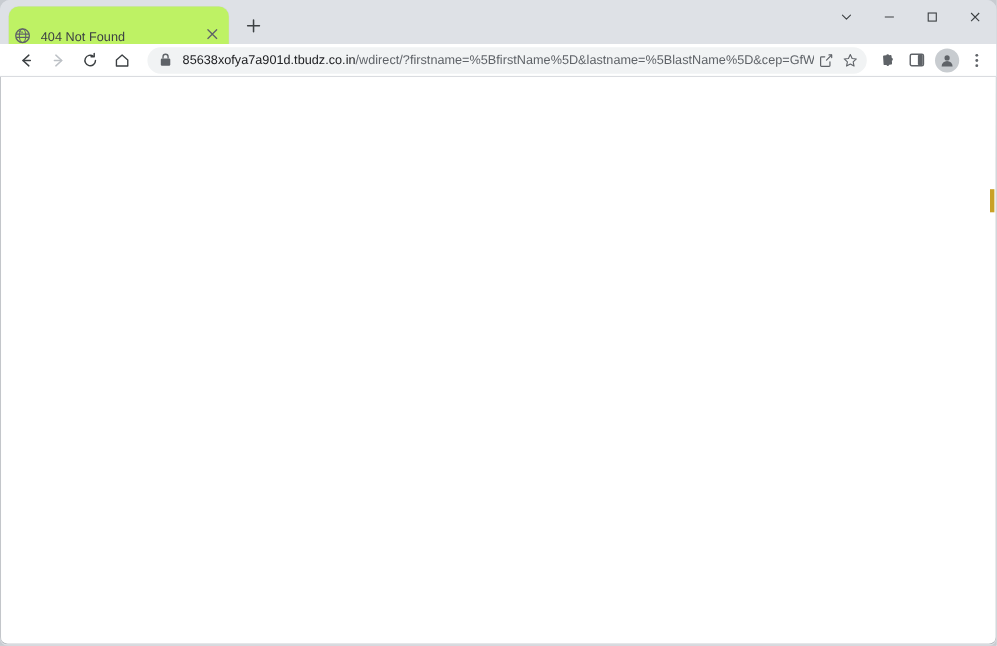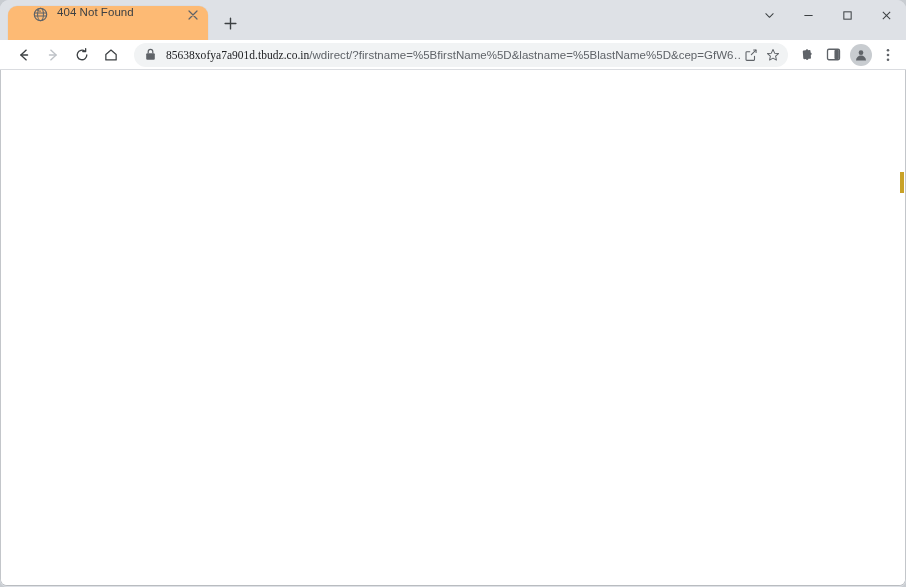--- a/index.html
+++ b/index.html
@@ -29,25 +29,25 @@
     background: #dee1e6;
     display: flex;
     align-items: flex-end;
   }
 
   #tab {
     position: relative;
     margin-left: 8px;
     width: 200px;
     height: 34px;
-    background: #fdba74;
+    background: #bef264;
     border-radius: 9px 9px 0 0;
     display: flex;
-    align-items: flex-start;
-    padding: 0 6px 0 24px;
+    align-items: flex-end;
+    padding: 0 6px 0 4px;
     box-shadow: 0 0 0 0.5px rgba(0,0,0,0.04);
   }
 
   #tab-favicon {
     width: 16px; height: 16px;
     flex: 0 0 16px;
     display: flex; align-items: center; justify-content: center;
     margin-right: 9px;
   }
 
@@ -138,21 +138,21 @@
   }
 
   #url-text {
     flex: 1 1 auto;
     font-size: 11.5px;
     white-space: nowrap;
     overflow: hidden;
     letter-spacing: 0.02px;
     line-height: 24px;
   }
-  #url-domain { color: #202124; font-family: Liberation Serif, serif; }
+  #url-domain { color: #202124; }
   #url-path   { color: #5f6368; }
 
   .omni-icon {
     width: 22px; height: 22px;
     flex: 0 0 22px;
     border-radius: 50%;
     display: flex; align-items: center; justify-content: center;
     cursor: pointer;
   }
 

